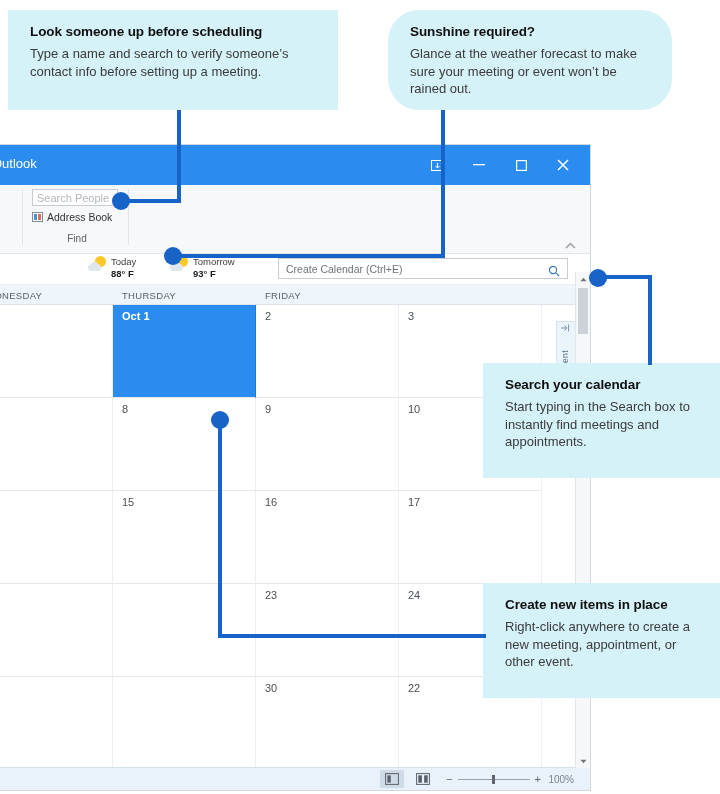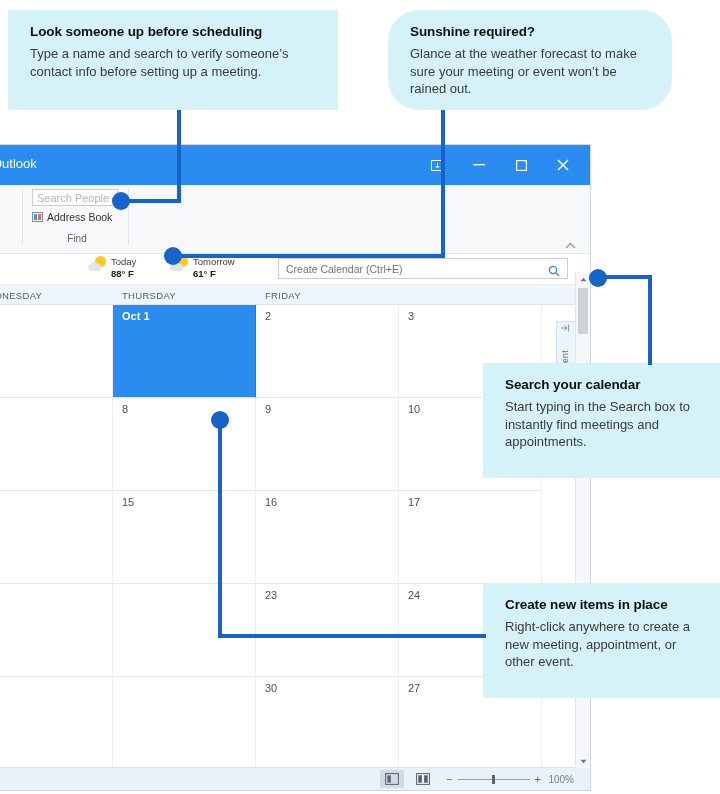--- a/index.html
+++ b/index.html
@@ -286,21 +286,21 @@
     </div>
 
     <div class="wx" id="wx-tomorrow">
       <span class="sun-icon">
         <span class="sun"></span>
           <span class="cloud"></span>
           <span class="cloud2"></span>
       </span>
       <span class="wx-text">
         <span class="wx-day">Tomorrow</span><br>
-        <span class="wx-temp">61° F</span>
+        <span class="wx-temp">93° F</span>
       </span>
     </div>
 
     <div id="calendar-search">
       <span class="ph">Create Calendar (Ctrl+E)</span>
       <span id="search-icon">
         <svg width="12" height="12" viewBox="0 0 12 12">
             <circle cx="5" cy="5" r="3.6" fill="none" stroke="#3b7cc4" stroke-width="1.2"></circle>
             <path d="M7.8 7.8 L11 11" stroke="#3b7cc4" stroke-width="1.2"></path>
           </svg>
@@ -362,21 +362,21 @@
           <span class="daynum">24</span>
         </div>
       </div>
       <div class="cal-row">
         <div class="cal-cell" style="width: 143px; height: 93px;"></div>
         <div class="cal-cell" style="width: 143px; height: 93px;"></div>
         <div class="cal-cell" style="width: 143px; height: 93px;">
           <span class="daynum">30</span>
         </div>
         <div class="cal-cell" style="width: 143px; height: 93px;">
-          <span class="daynum">27</span>
+          <span class="daynum">22</span>
         </div>
       </div>
     </div>
 
   <div id="side-rail">
     <span class="rail-arrow">
       <svg width="9" height="8" viewBox="0 0 9 8">
           <path d="M0 4 L6 4 M3.5 1.5 L6 4 L3.5 6.5 M7.6 0.5 L7.6 7.5" stroke="#7e93a5" fill="none"></path>
         </svg>
     </span>

